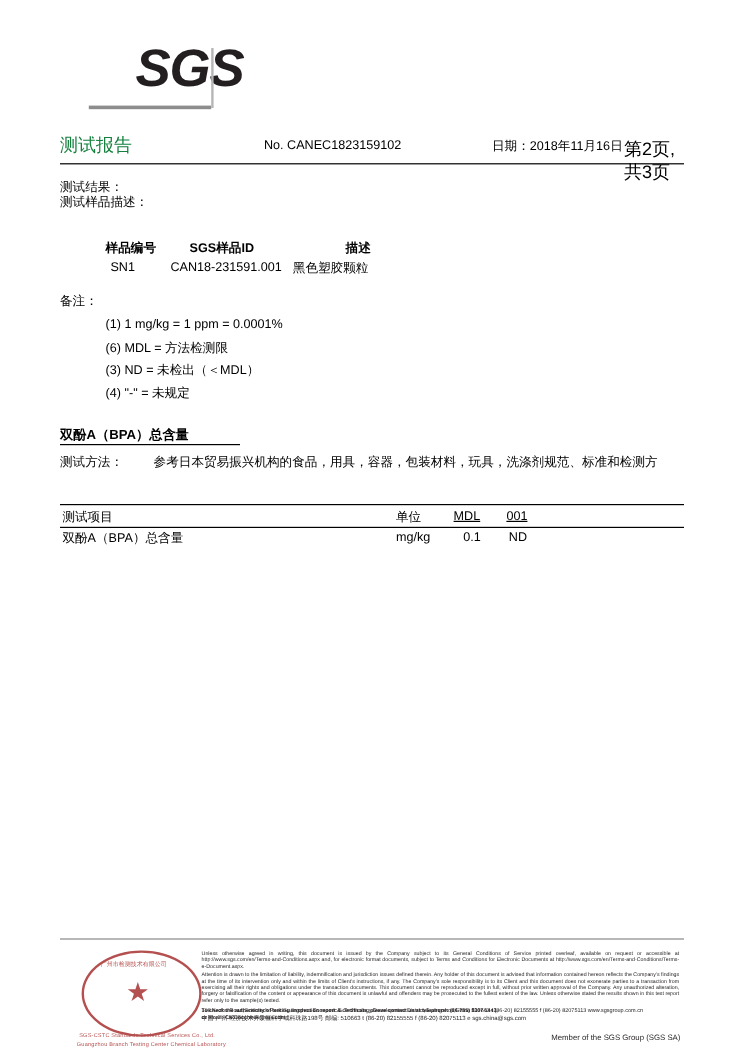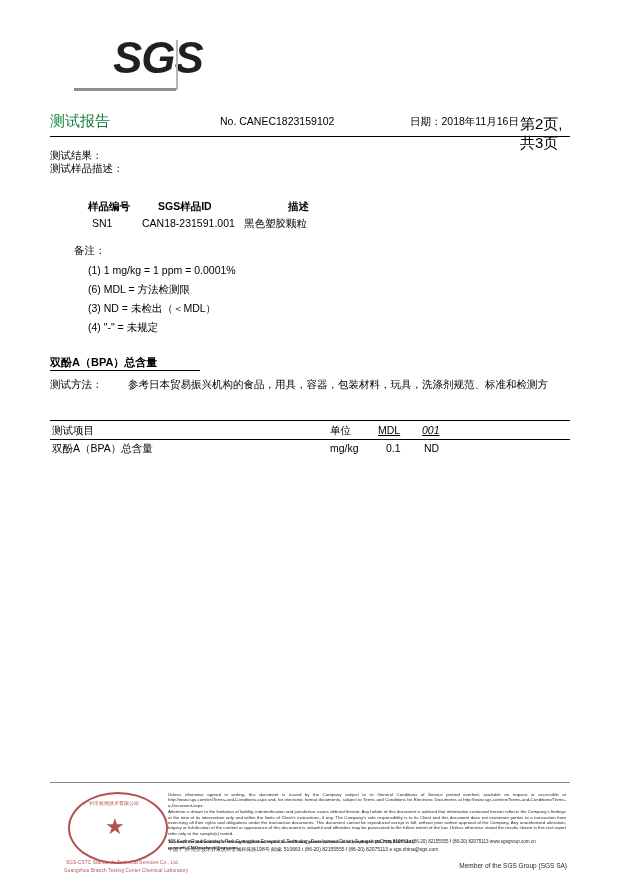--- a/index.html
+++ b/index.html
@@ -115,21 +115,21 @@
   .sample-desc-label { left: 50px; top: 162px; }
 
   
   .st-h1 { left: 88px; top: 200px; font-weight: bold; }
   .st-h2 { left: 158px; top: 200px; font-weight: bold; text-align: center; }
   .st-h3 { left: 244px; top: 200px; font-weight: bold; margin-left: 44px; }
   .st-v1 { left: 92px; top: 217px; }
   .st-v2 { left: 142px; top: 217px; }
   .st-v3 { left: 244px; top: 217px; }
 
-  .notes-label { left: 50px; top: 244px; margin-left: 24px; }
+  .notes-label { left: 50px; top: 244px; }
   .note1 { left: 88px; top: 264px; }
   .note2 { left: 88px; top: 283px; }
   .note3 { left: 88px; top: 302px; }
   .note4 { left: 88px; top: 321px; }
 
   
   .section-title {
     left: 50px;
     top: 355px;
     font-weight: bold;
@@ -152,21 +152,21 @@
     position: absolute;
     left: 50px;
     top: 420px;
     width: 520px;
     height: 1px;
     background: #000;
   }
   .rt-h-item { left: 52px; top: 424px; }
   .rt-h-unit { left: 330px; top: 424px; }
   .rt-h-mdl  { left: 378px; top: 424px; text-decoration: underline; }
-  .rt-h-001  { left: 422px; top: 424px; text-decoration: underline; font-style: italic; }
+  .rt-h-001  { left: 422px; top: 424px; text-decoration: underline; }
   .rt-rule-mid {
     position: absolute;
     left: 50px;
     top: 439px;
     width: 520px;
     height: 1px;
     background: #000;
   }
   .rt-c-item { left: 52px; top: 442px; }
   .rt-c-unit { left: 330px; top: 442px; }

